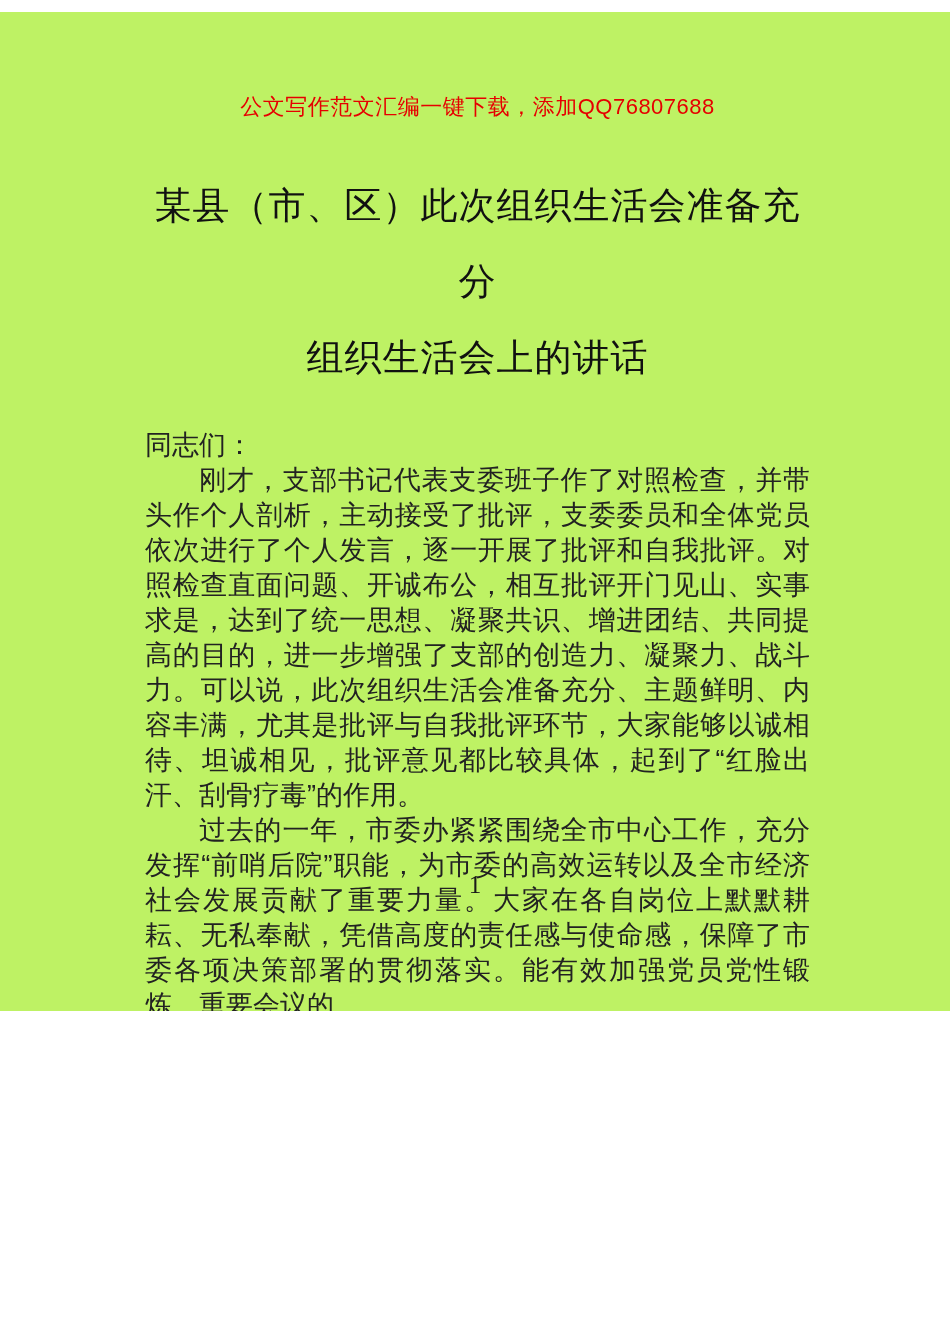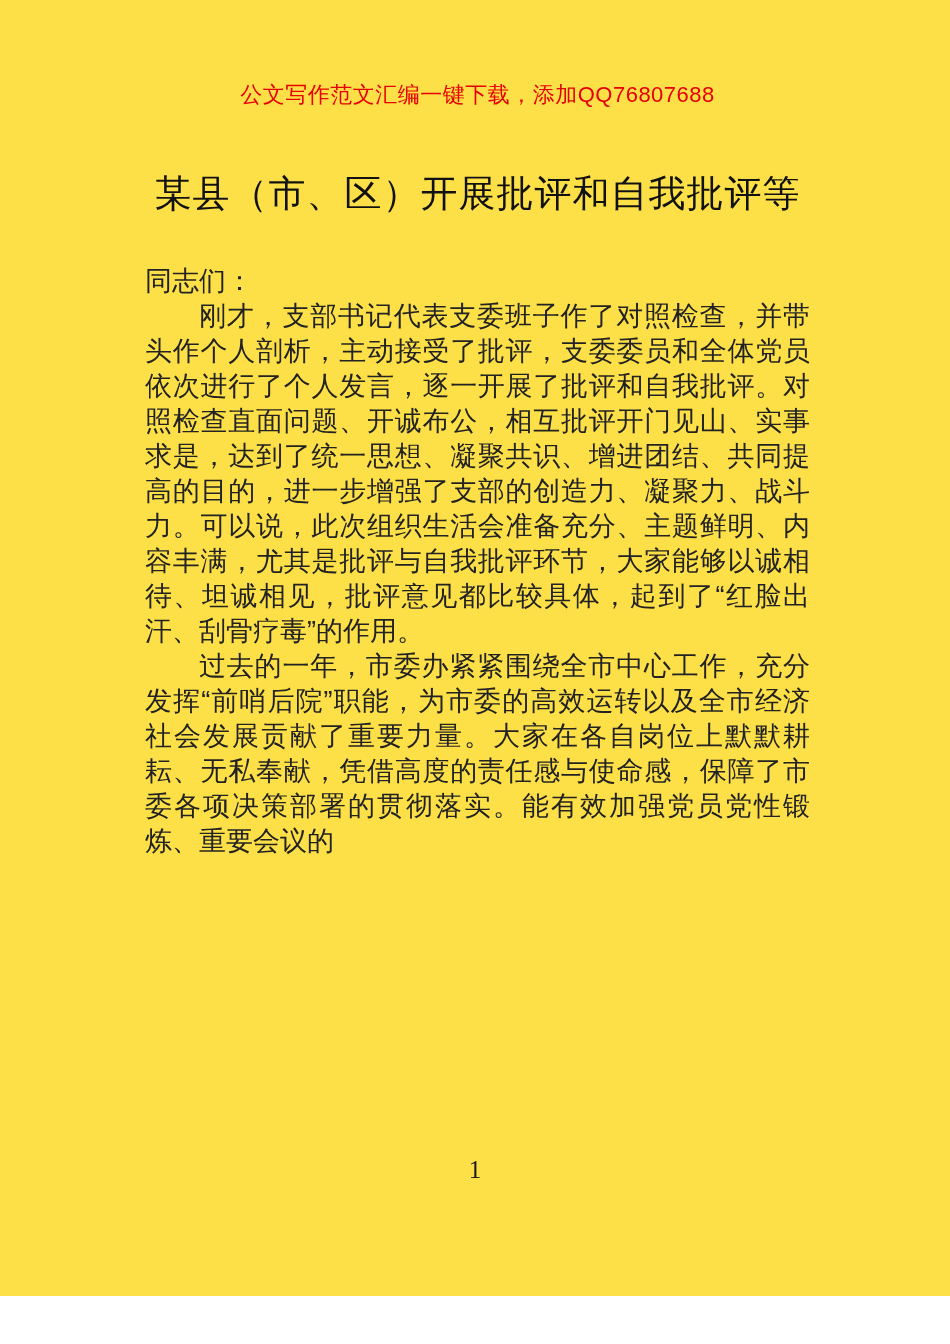--- a/index.html
+++ b/index.html
@@ -3,23 +3,23 @@
 <meta charset="utf-8">
 <style>
   html, body {
     margin: 0;
     padding: 0;
     background: #ffffff;
   }
   .page {
     position: relative;
     width: 950px;
-    height: 1296px;
-    margin: 0 auto;
-    background: #fde047;
+    height: 999px;
+    margin: 12px auto;
+    background: #bef264;
     box-sizing: border-box;
     padding: 82px 140px 0 145px;
     font-family: "Liberation Sans", sans-serif;
     color: #1a1a1a;
     overflow: hidden;
   }
   .header-note {
     text-align: center;
     color: #e60000;
     font-size: 22px;
@@ -65,21 +65,22 @@
   }
 </style>
 </head>
 <body>
 
 <div class="page">
 
   <div class="header-note">公文写作范文汇编一键下载，添加QQ76807688</div>
 
   <div class="doc-title">
-    <span class="title-line">某县（市、区）开展批评和自我批评等</span>
+    <span class="title-line">某县（市、区）此次组织生活会准备充分</span>
+    <span class="title-line">组织生活会上的讲话</span>
   </div>
 
   <div class="doc-body">
     <p class="salutation">同志们：</p>
     <p class="para">刚才，支部书记代表支委班子作了对照检查，并带头作个人剖析，主动接受了批评，支委委员和全体党员依次进行了个人发言，逐一开展了批评和自我批评。对照检查直面问题、开诚布公，相互批评开门见山、实事求是，达到了统一思想、凝聚共识、增进团结、共同提高的目的，进一步增强了支部的创造力、凝聚力、战斗力。可以说，此次组织生活会准备充分、主题鲜明、内容丰满，尤其是批评与自我批评环节，大家能够以诚相待、坦诚相见，批评意见都比较具体，起到了“红脸出汗、刮骨疗毒”的作用。</p>
     <p class="para">过去的一年，市委办紧紧围绕全市中心工作，充分发挥“前哨后院”职能，为市委的高效运转以及全市经济社会发展贡献了重要力量。大家在各自岗位上默默耕耘、无私奉献，凭借高度的责任感与使命感，保障了市委各项决策部署的贯彻落实。能有效加强党员党性锻炼、重要会议的</p>
   </div>
 
   <div class="page-number">1</div>
 

